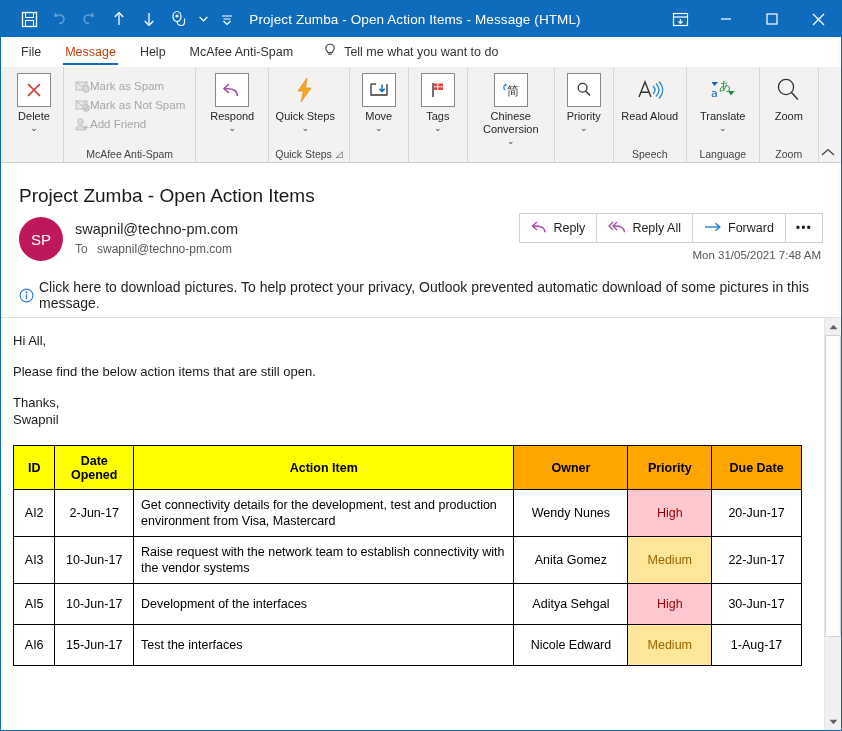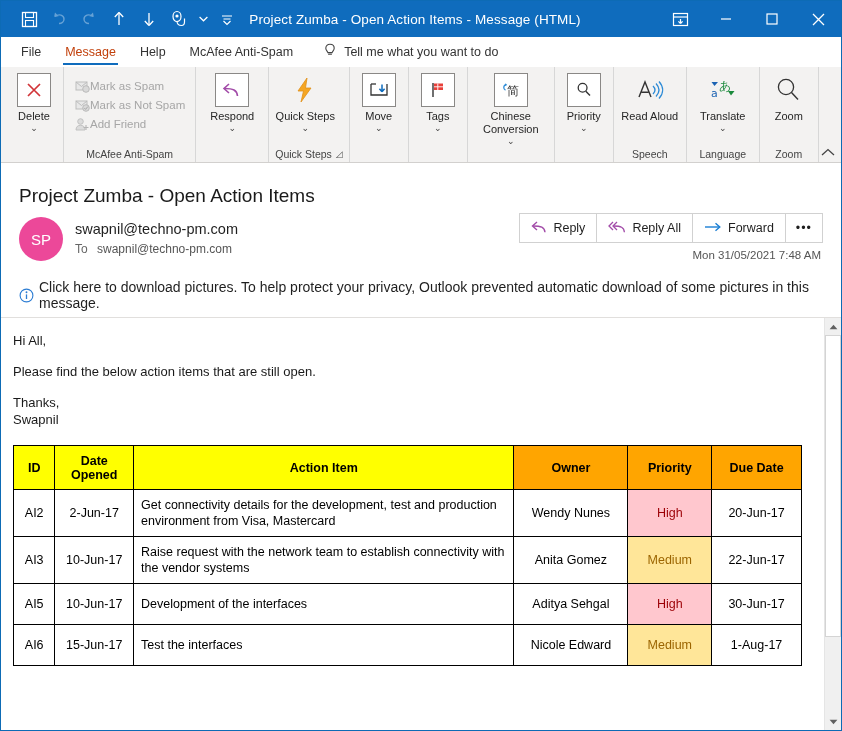--- a/index.html
+++ b/index.html
@@ -173,21 +173,21 @@
   .subject {
     font-size: 19px;
     color: #1a1a1a;
     margin-bottom: 10px;
     font-weight: normal;
   }
   .senderrow { display: flex; align-items: flex-start; position: relative; }
   .avatar {
     width: 44px; height: 44px;
     border-radius: 50%;
-    background: #ec4899;
+    background: #be185d;
     color: #ffffff;
     display: flex; align-items: center; justify-content: center;
     font-size: 15px;
     flex: 0 0 44px;
     margin-right: 12px;
   }
   .sender-meta { padding-top: 2px; }
   .from-addr { font-size: 14.5px; color: #1f1f1f; line-height: 20px; }
   .to-line { font-size: 12px; color: #555; margin-top: 3px; }
   .to-line .tolabel { color: #666; margin-right: 6px; }

